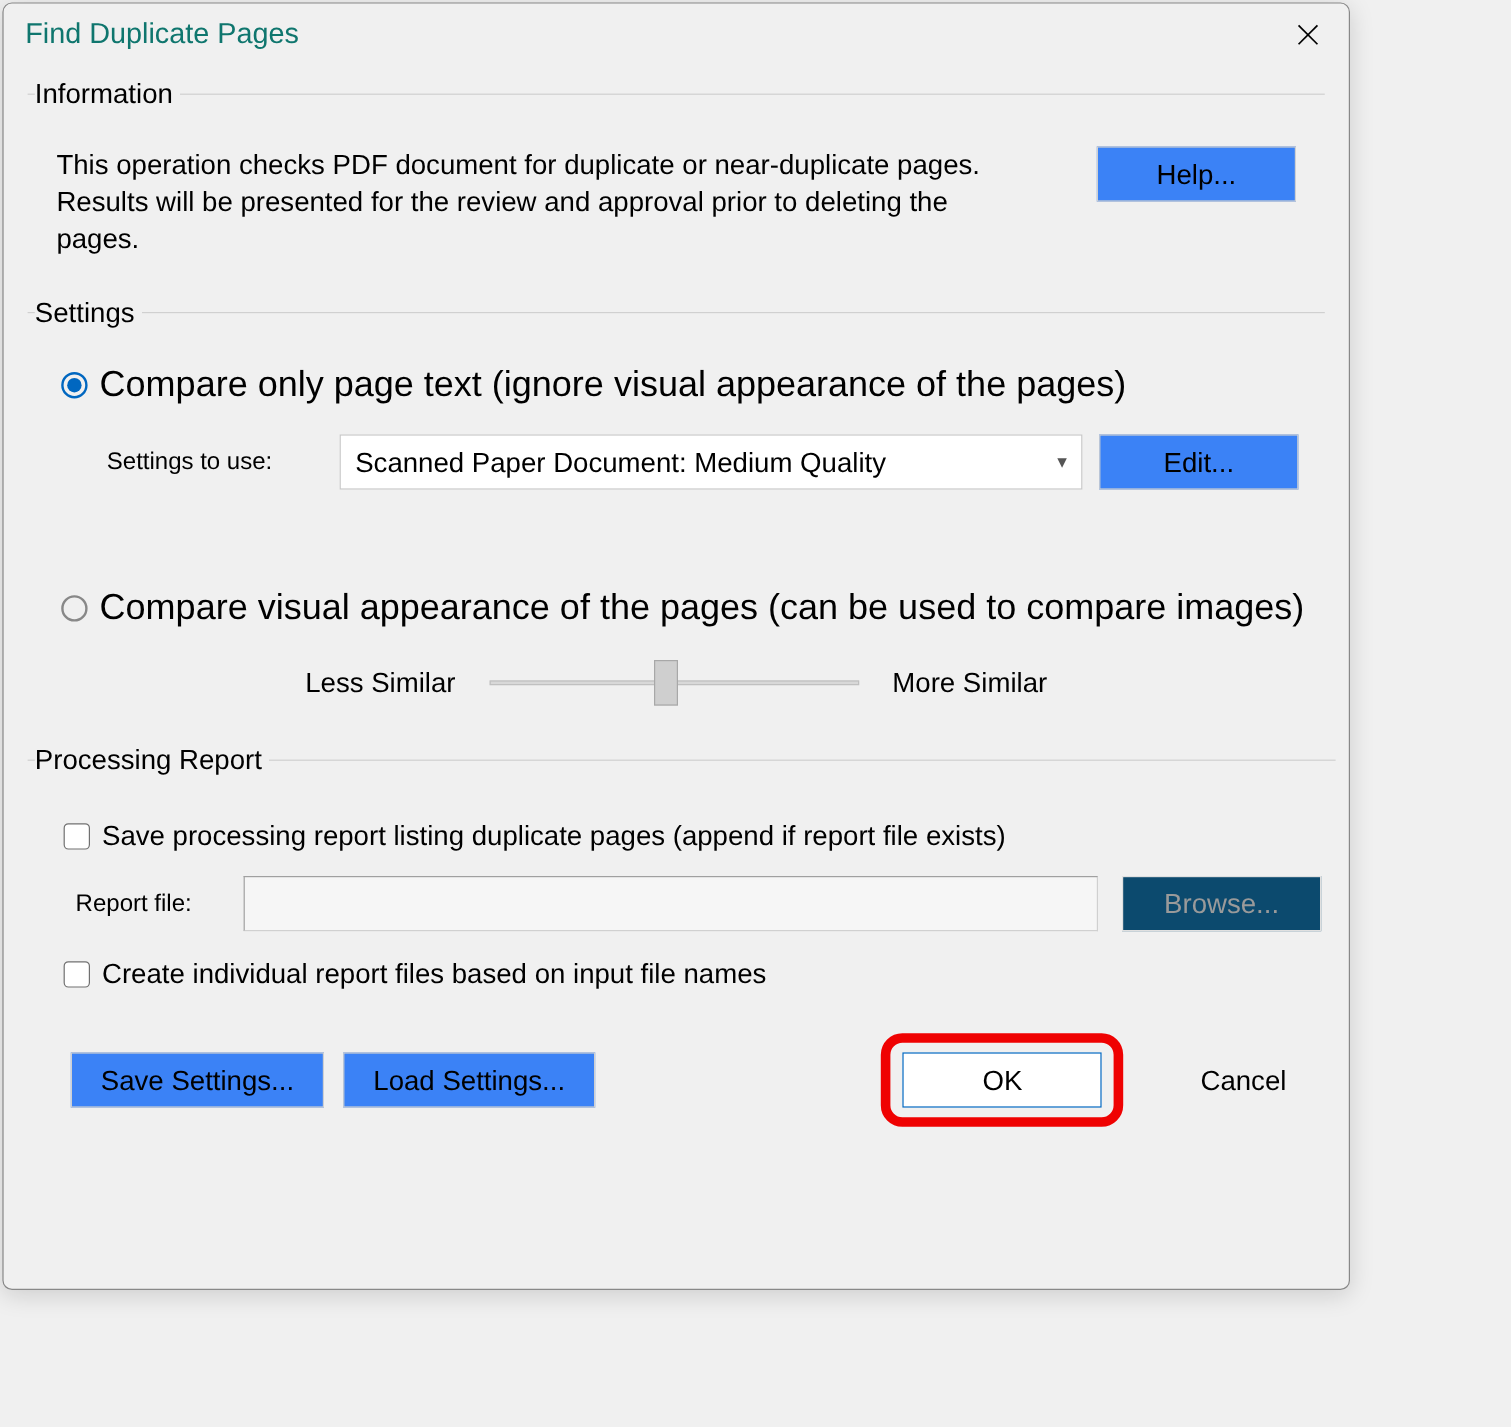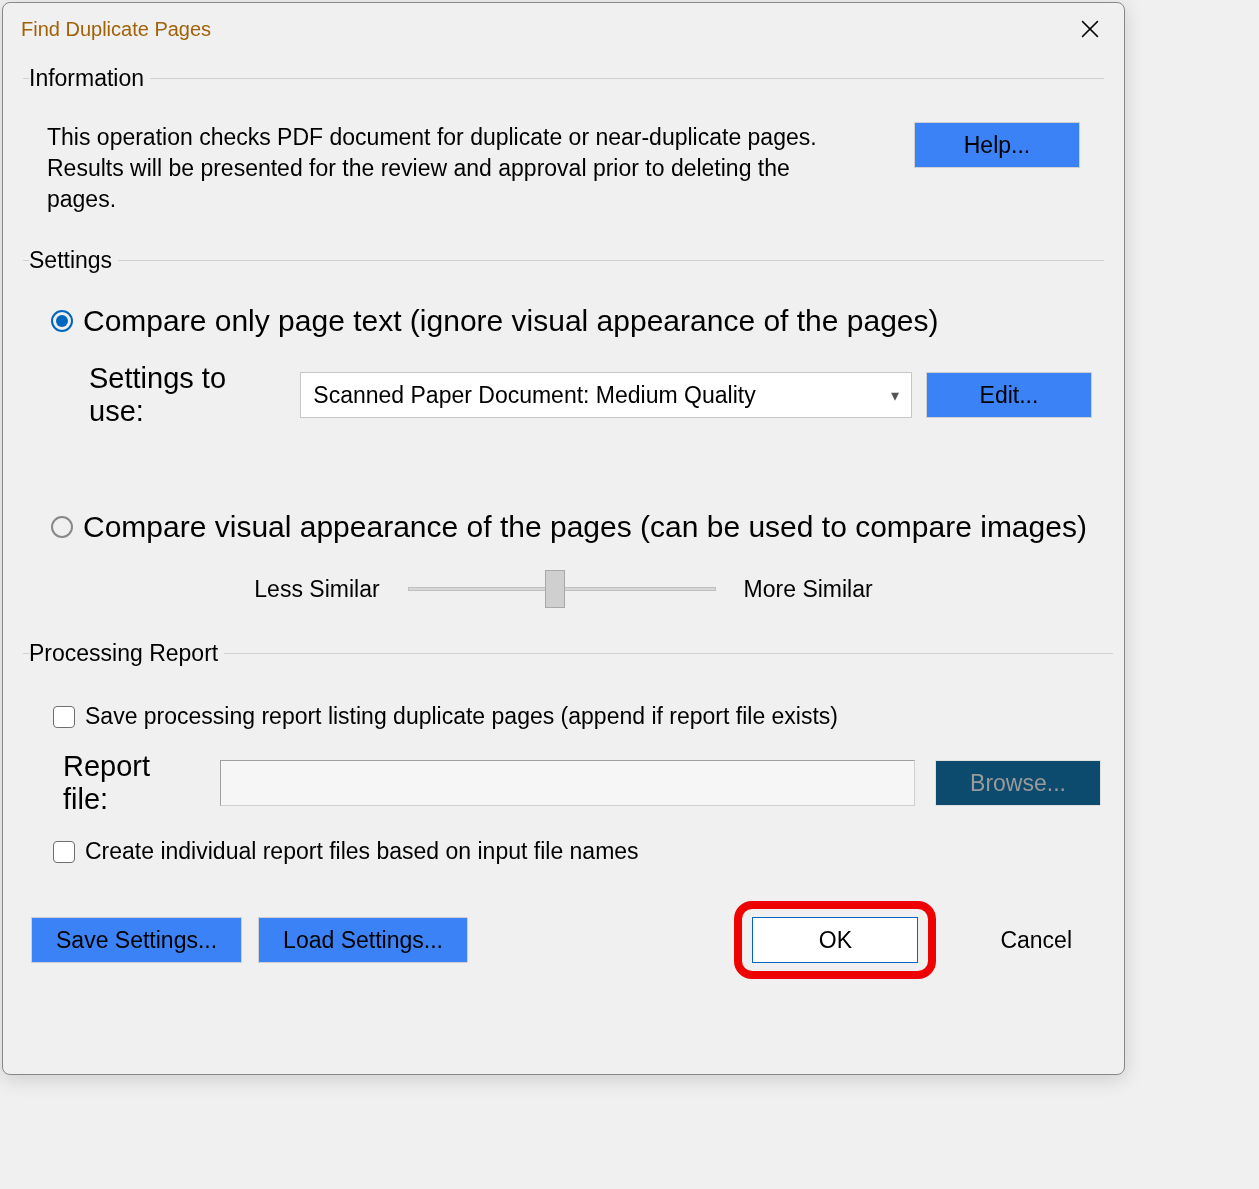--- a/index.html
+++ b/index.html
@@ -20,22 +20,22 @@
       box-shadow: 0 4px 20px rgba(0,0,0,0.15);
       margin: 2px 0 0 2px;
     }
     .titlebar {
       display: flex;
       justify-content: space-between;
       align-items: center;
       padding: 8px 14px 8px 18px;
     }
     .title {
-      font-size: 20px;
-      color: #a16207;
+      font-size: 24px;
+      color: #0f766e;
     }
     .close-btn {
       font-size: 20px;
       width: 40px;
       height: 36px;
       display:flex;
       align-items:center;
       justify-content:center;
       cursor: pointer;
     }
@@ -102,21 +102,21 @@
       content:""; width:12px; height:12px; border-radius:50%; background:#0067c0;
     }
     .radio-label { font-size: 30px; }
     .settings-row {
       display: flex;
       align-items: center;
       gap: 14px;
       margin: 24px 0 0 54px;
     }
     .field-label {
-      font-size: 29px;
+      font-size: 20px;
       min-width: 180px;
       text-align: left;
     }
     .select {
       font-family: inherit;
       font-size: 23px;
       background: #fff;
       border: 1px solid #c8c8c8;
       height: 46px;
       width: 619px;
@@ -168,21 +168,21 @@
       height:46px; width:712px;
       border:1px solid #a0a0a0; border-right-color:#d0d0d0; border-bottom-color:#d0d0d0;
       background:#f6f6f6; padding:4px 8px;
     }
     .bottom-bar {
       display:flex; justify-content:space-between; align-items:center;
       padding: 4px 28px 0 28px;
       gap:18px;
       margin-top: 6px;
     }
-    .left-btns { display:flex; gap:16px; }
+    .left-btns { display:flex; gap:16px;margin-left:28px; }
     .right-btns { display:flex; gap:40px; align-items:center;}
     .ok-wrap {
       border: 8px solid #ef0202;
       border-radius: 18px;
       padding: 8px 10px;
     }
     .btn.primary { border: 1px solid #0067c0; background:#fff; }
     .spacer-large { height: 70px; }
   </style>
 </head>

